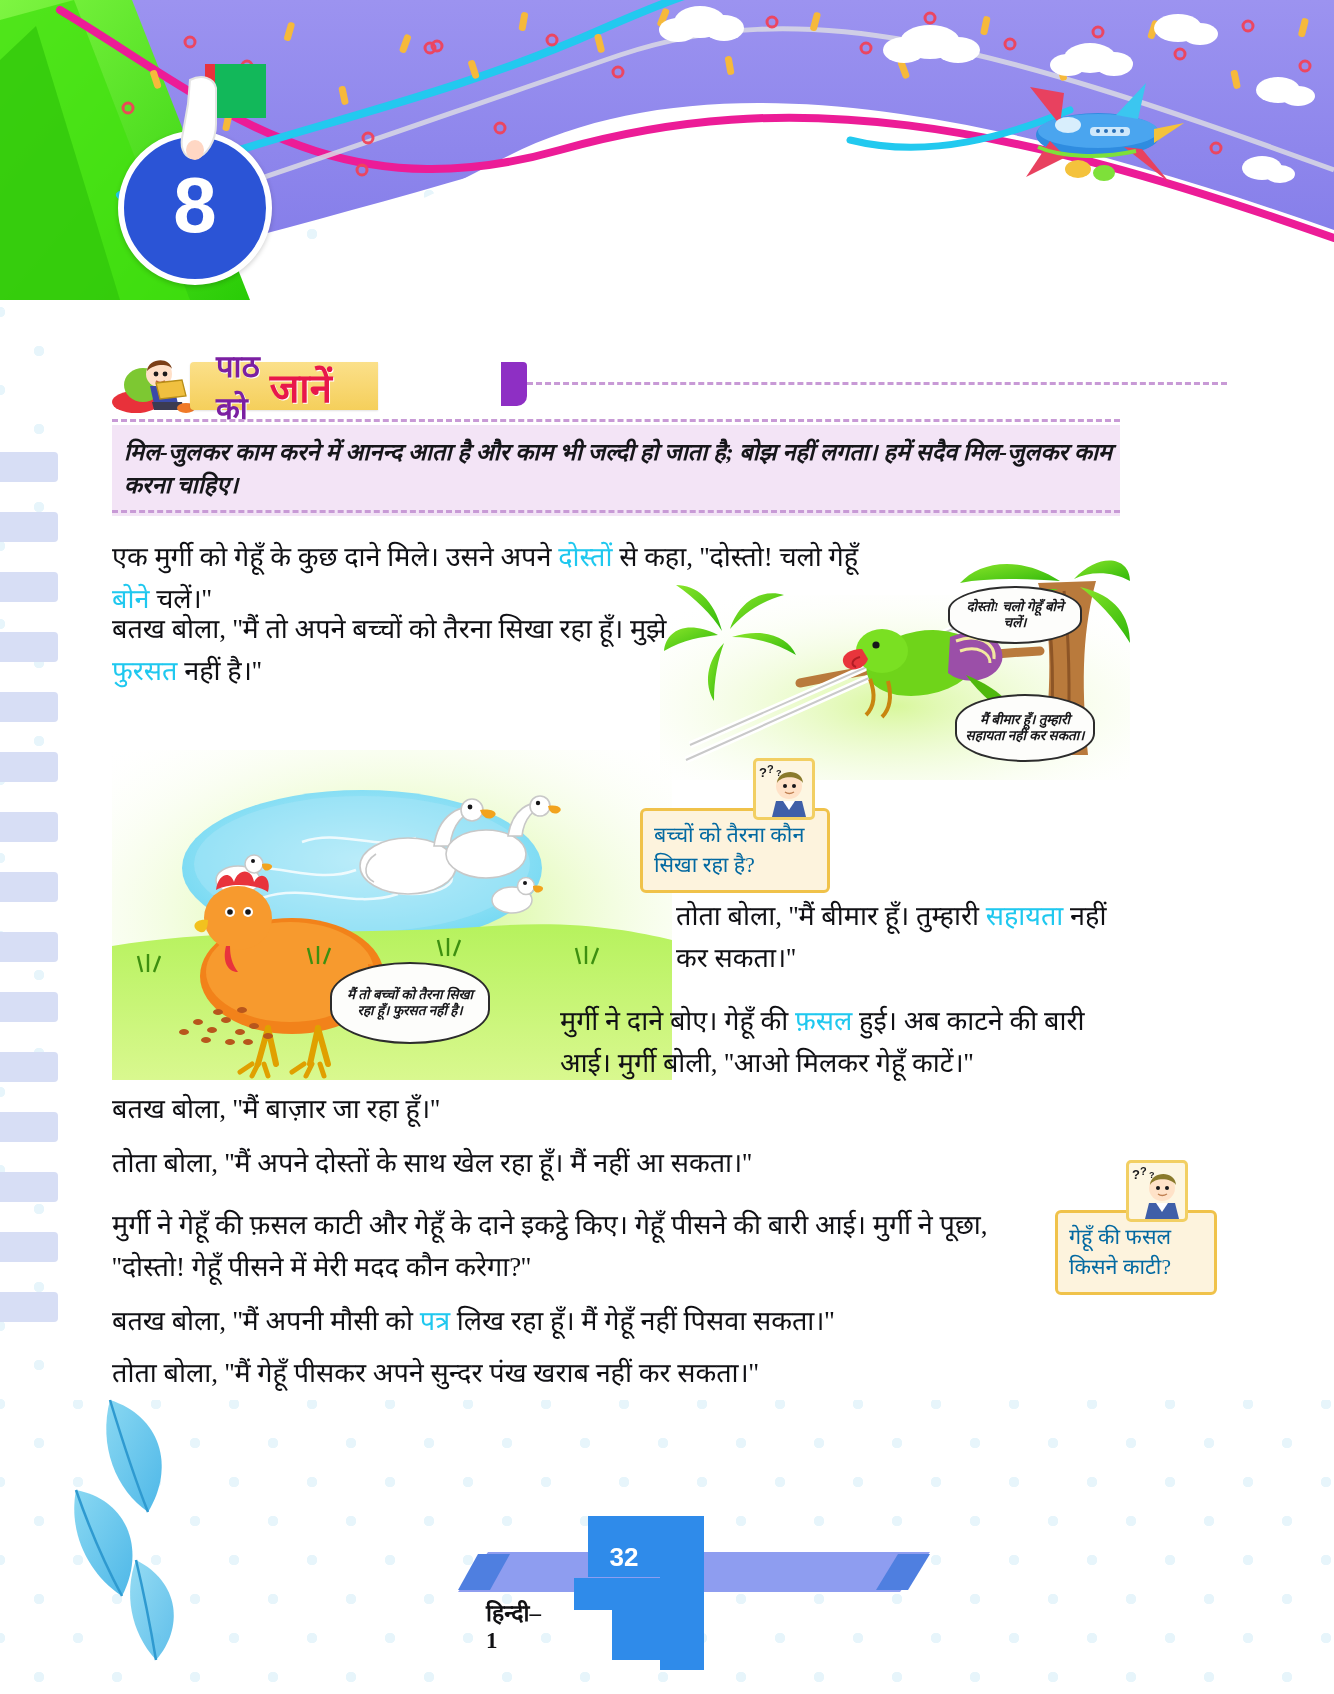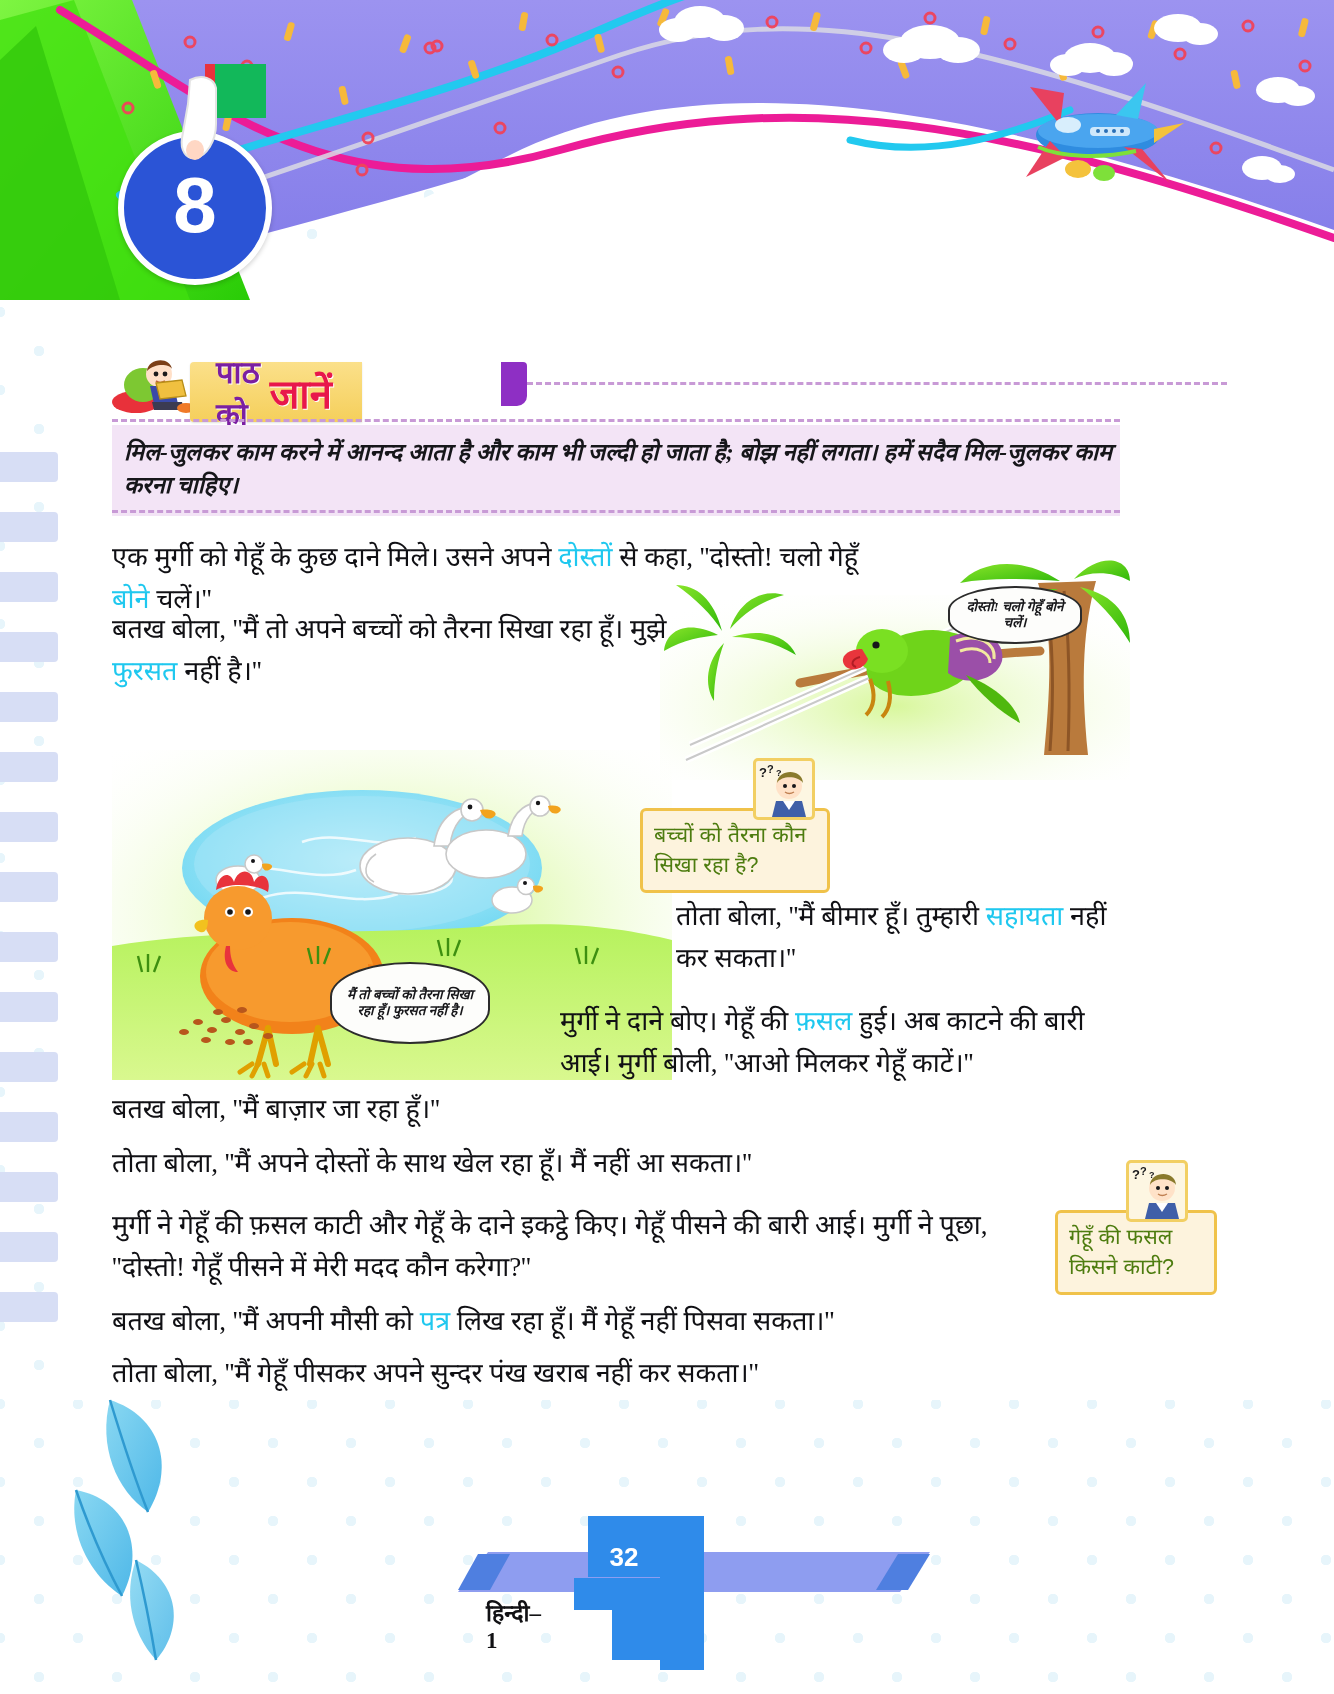--- a/index.html
+++ b/index.html
@@ -105,22 +105,22 @@
     height: 60px;
   }
   .kid-reading {
     position: absolute;
     left: 0; top: 0;
     width: 86px; height: 62px;
   }
   .kl-ribbon {
     position: absolute;
     left: 78px; top: 10px;
-    height: 60px;
-    padding: 0 30px 0 26px;
+    height: 48px;
+    padding: 0 46px 0 26px;
     background: linear-gradient(#fbe08a, #f5cf5b);
     border-radius: 4px 0 0 4px;
     display: flex;
     align-items: center;
     box-shadow: 0 1px 2px rgba(0,0,0,.12);
   }
   .kl-ribbon .t1 {
     font-family: "Liberation Serif", serif;
     font-weight: bold;
     font-size: 31px;
@@ -243,24 +243,24 @@
   
   .callout {
     position: absolute;
     background: #fdf3dd;
     border: 3px solid #f0c24a;
     border-radius: 6px;
     z-index: 10;
     padding: 9px 11px 10px 11px;
   }
   .callout p {
-    font-family: Liberation Sans, sans-serif;
+    font-family: Liberation Serif, serif;
     font-size: 21.5px;
     line-height: 1.4;
-    color: #4d7c0f;
+    color: #0369a1;
   }
   .callout-kid {
     position: absolute;
     top: -53px; left: auto; right: 6px;
     width: 62px; height: 62px;
     background: #fdf6e2;
     border: 3px solid #f2cf63;
     border-radius: 5px;
     overflow: hidden;
   }
@@ -544,20 +544,23 @@
         <path d="M228,126 C232,142 230,154 222,162" stroke="#c8850f" stroke-width="4" fill="none"></path>
         <path d="M306,120 C336,132 356,150 360,168 C342,158 320,140 306,120 Z" fill="#4fb80d"></path>
       </g>
     </svg>
   </div>
 
   <div class="balloon balloon-a">
     <span>दोस्तो! चलो गेहूँ बोने चलें।</span>
   </div>
 
+  <div class="balloon balloon-b">
+    <span>मैं बीमार हूँ। तुम्हारी सहायता नहीं कर सकता।</span>
+  </div>
 
   <div class="illus scene-pond">
     <svg width="560" height="330" viewBox="0 0 560 330" xmlns="http://www.w3.org/2000/svg">
       <defs>
         <linearGradient id="grass" x1="0" y1="0" x2="0" y2="1">
           <stop offset="0" stop-color="#b6f25d"></stop>
             <stop offset="1" stop-color="#d9f88f"></stop>
         </linearGradient>
         <radialGradient id="water" cx="50%" cy="45%" r="60%">
           <stop offset="0" stop-color="#cdf3fb"></stop>

